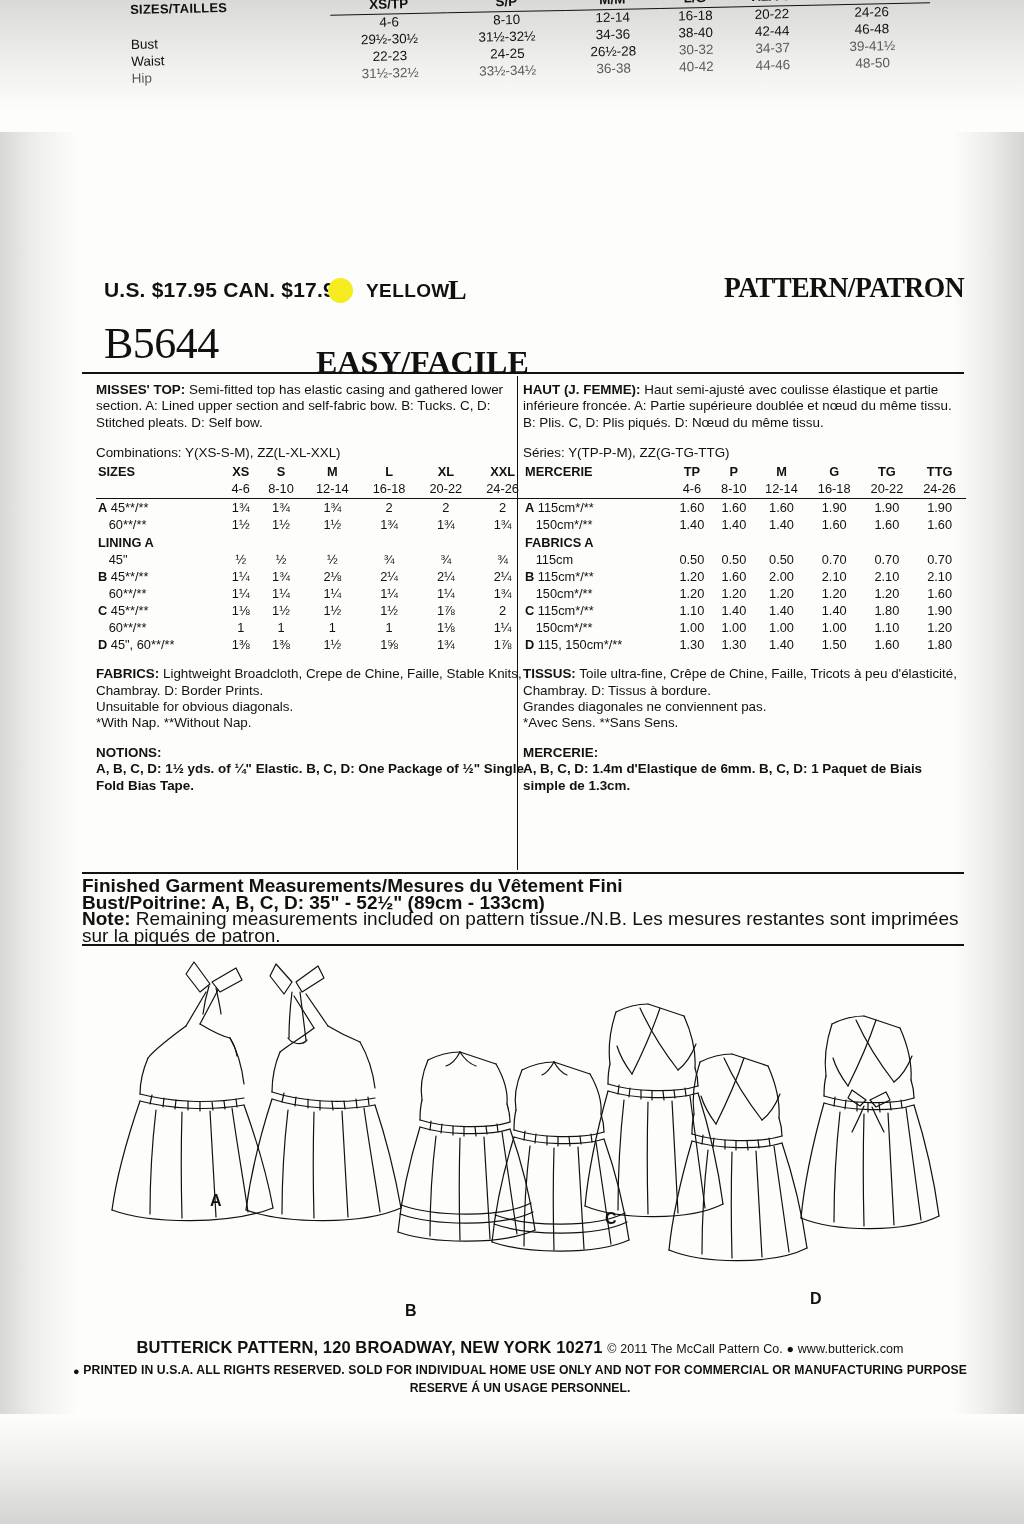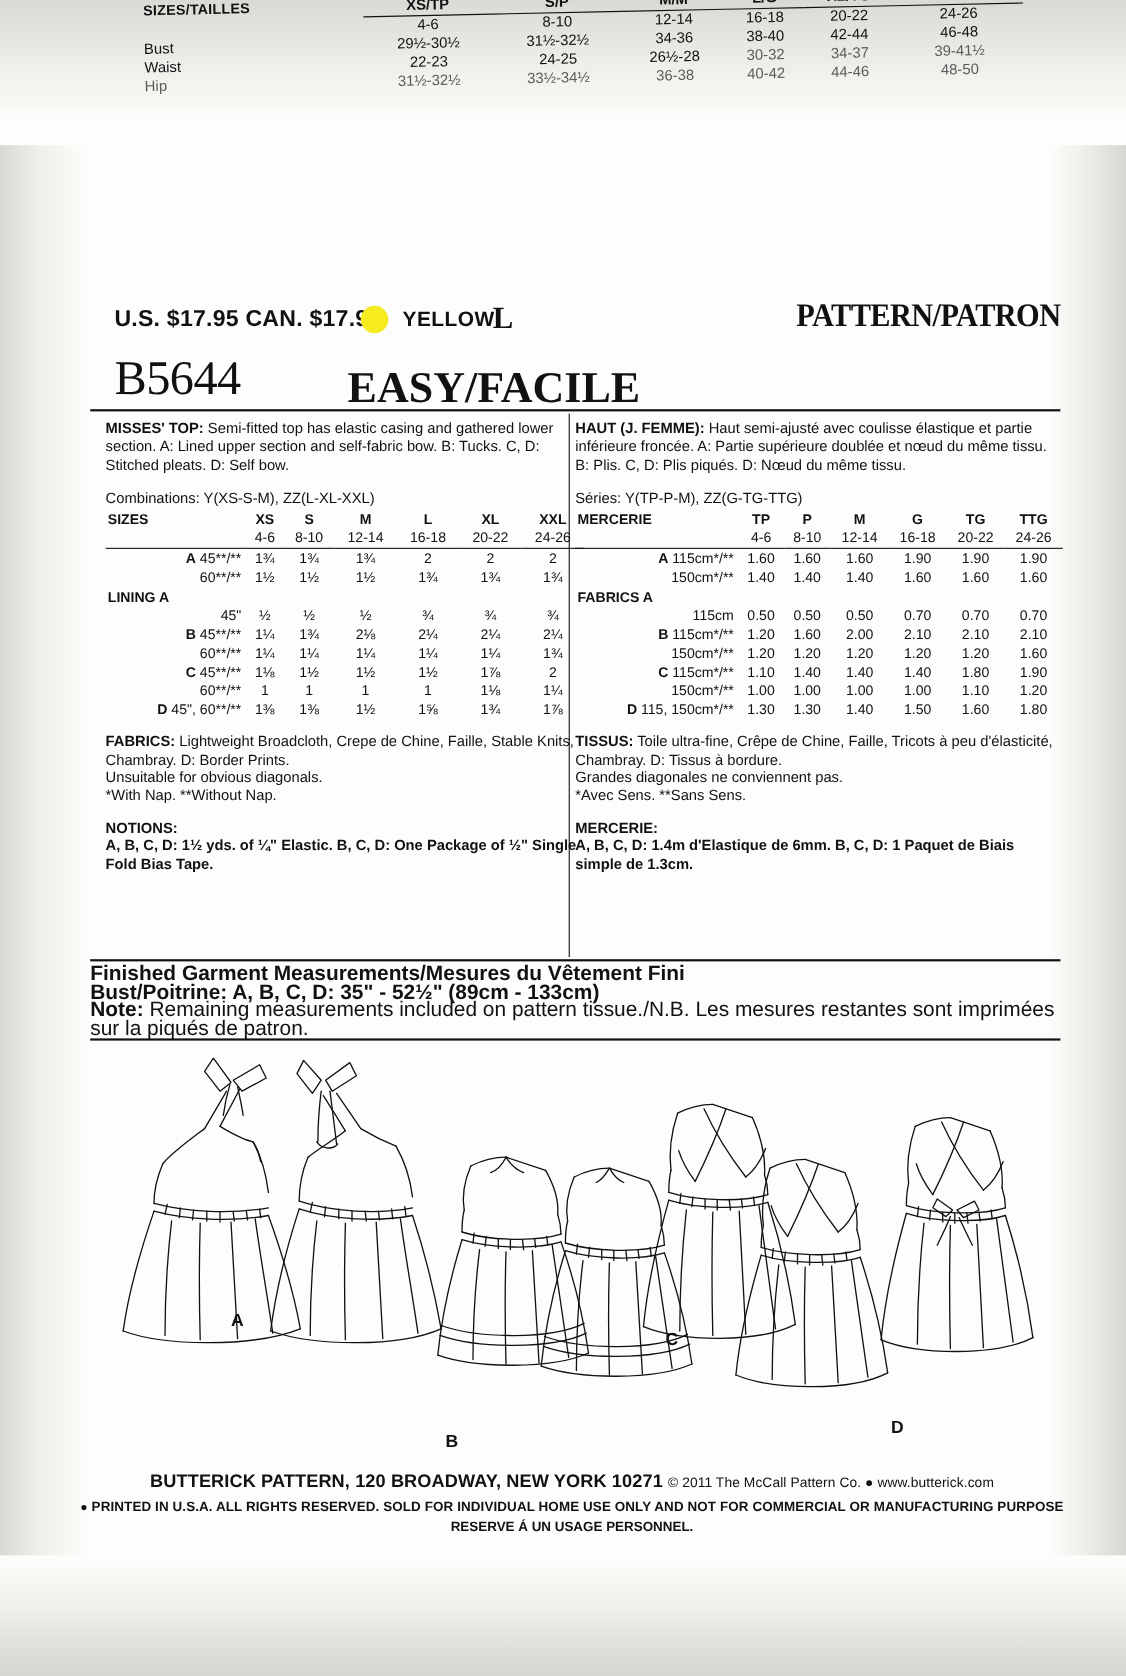--- a/index.html
+++ b/index.html
@@ -144,24 +144,24 @@
   .pattern-number {
     position: absolute;
     left: 0; top: 0;
     font-family: "Liberation Serif", serif;
     font-size: 44px;
     letter-spacing: -0.5px;
   }
   .easy-facile {
     position: absolute;
     left: 212px;
-    top: 10px;
+    top: 26px;
     font-family: "Liberation Serif", serif;
     font-weight: bold;
-    font-size: 40px;
+    font-size: 32px;
     letter-spacing: 0px;
   }
   .rule-under-title {
     position: absolute;
     left: 82px;
     top: 372px;
     width: 882px;
     height: 1.6px;
     background: #111;
   }
@@ -205,21 +205,21 @@
     border-collapse: collapse;
     margin-top: 3px;
     font-size: 12.8px;
     width: 100%;
   }
   table.meas td {
     padding: 1px 2px;
     white-space: nowrap;
   }
   table.meas td.lbl {
-    text-align: right;
+    text-align: left;
     font-weight: normal;
     padding-right: 4px;
   }
   table.meas td.val {
     text-align: center;
   }
   table.meas tr.hdr td {
     font-weight: bold;
     text-align: center;
   }

